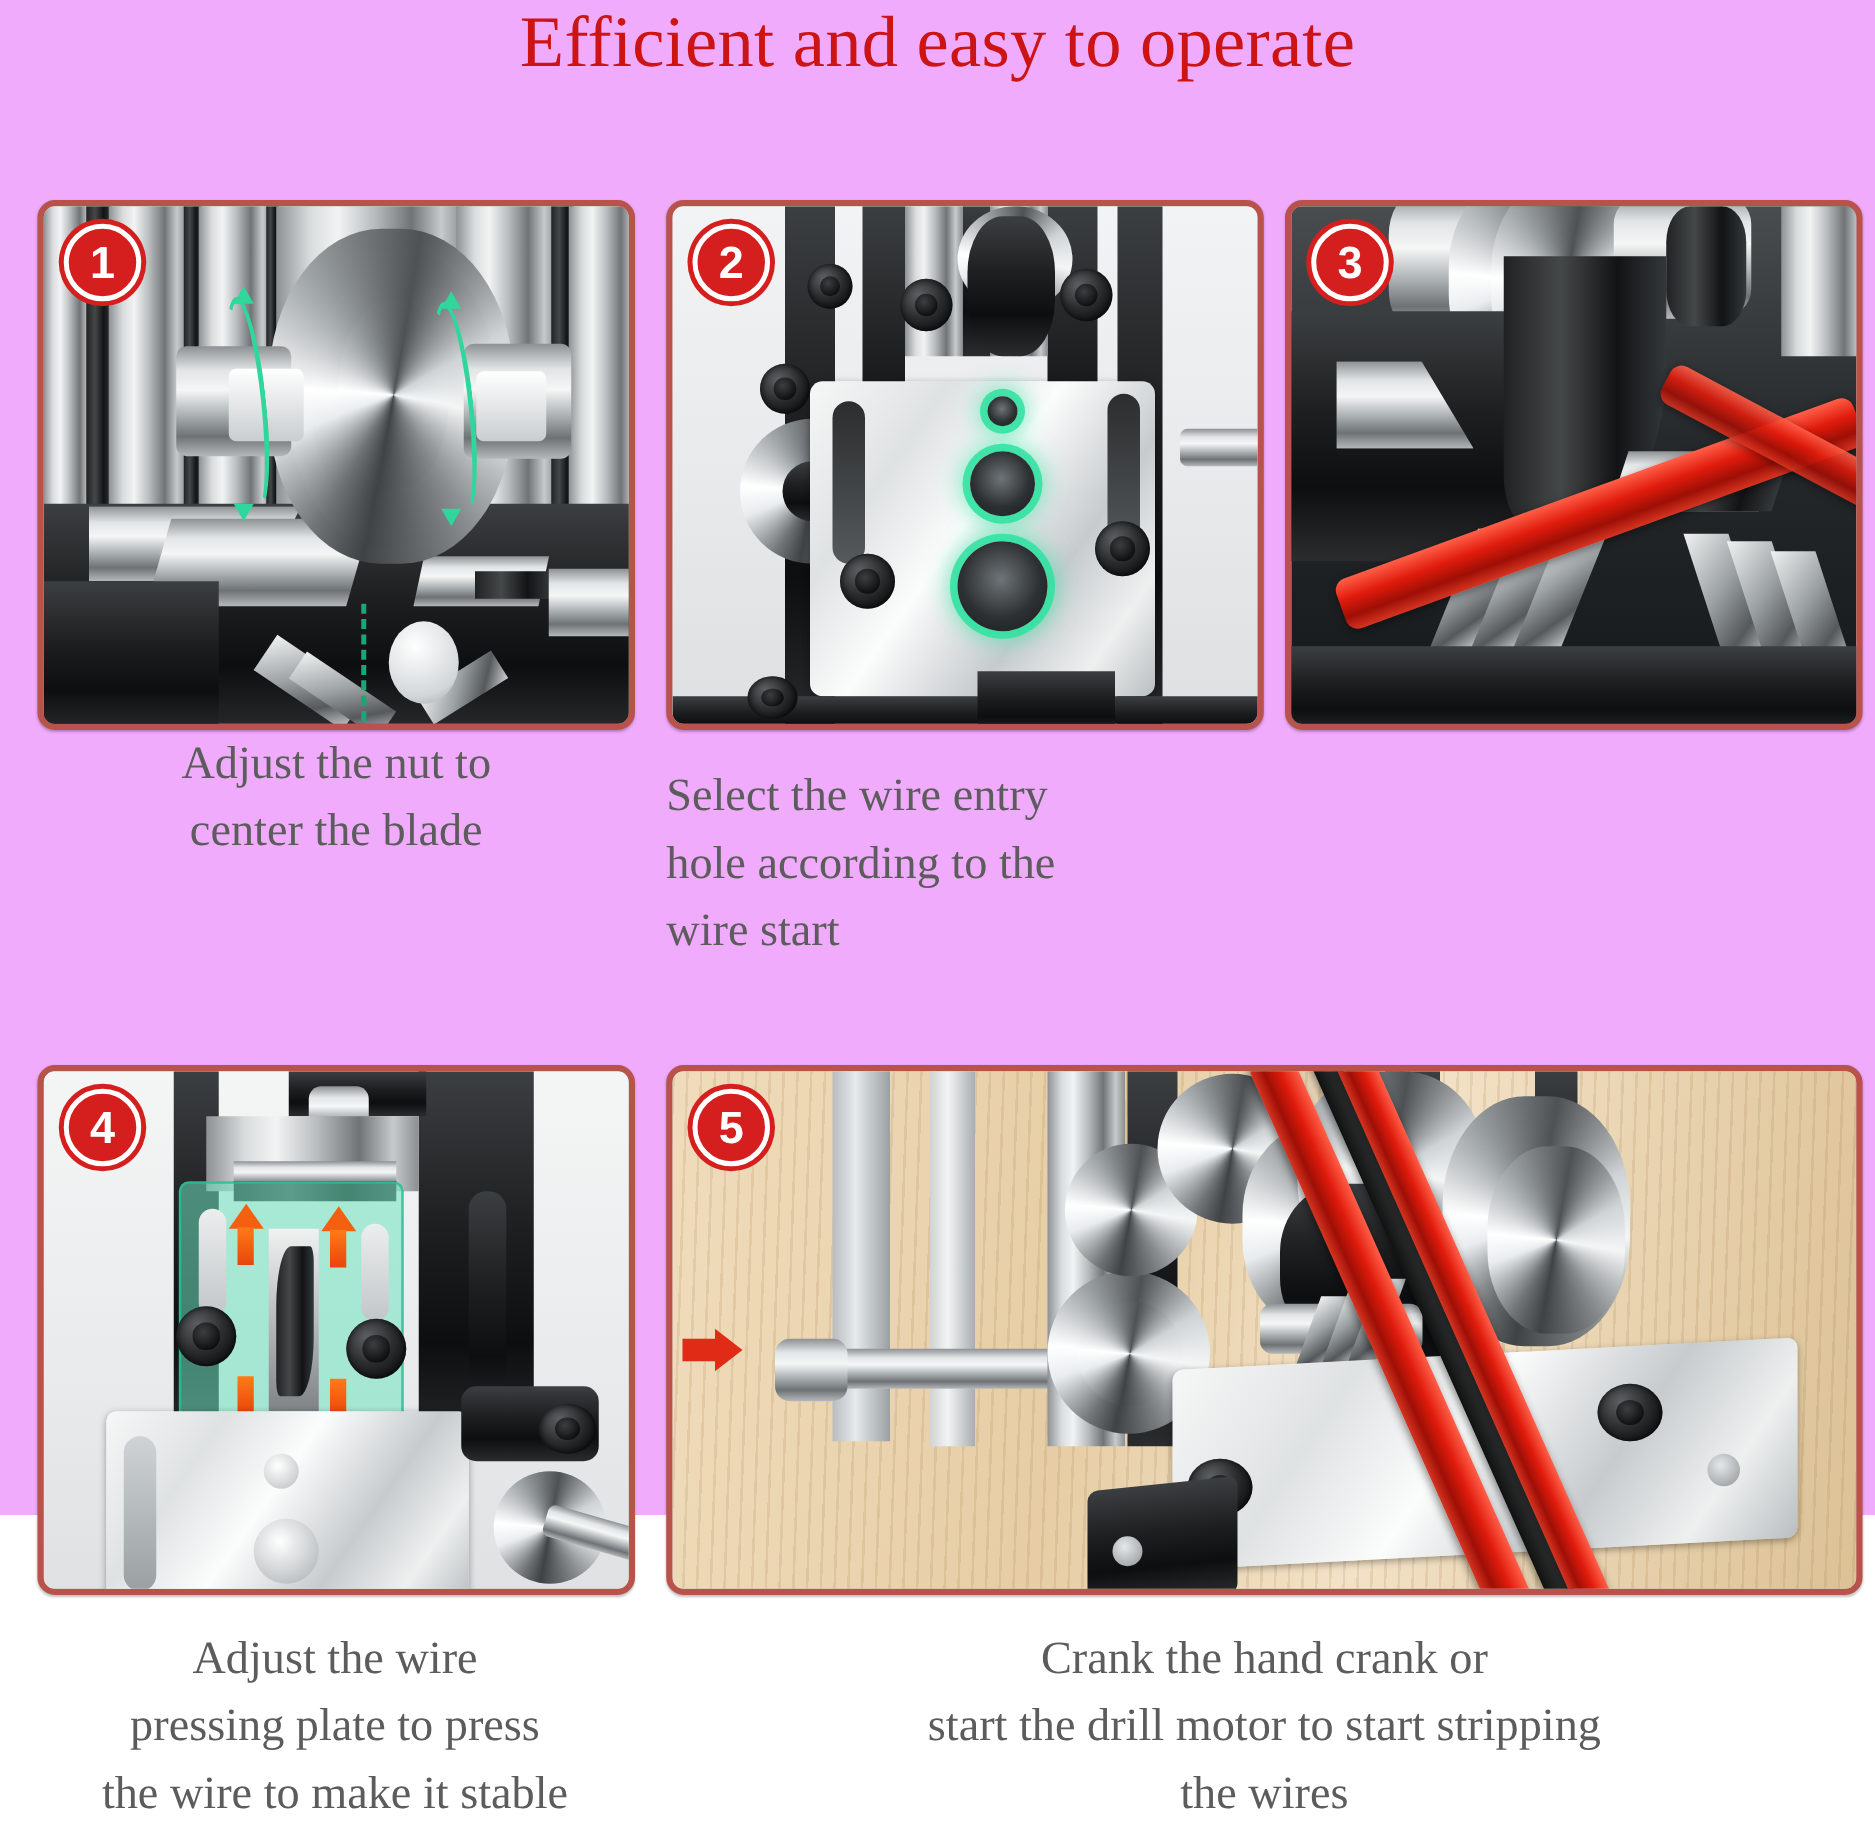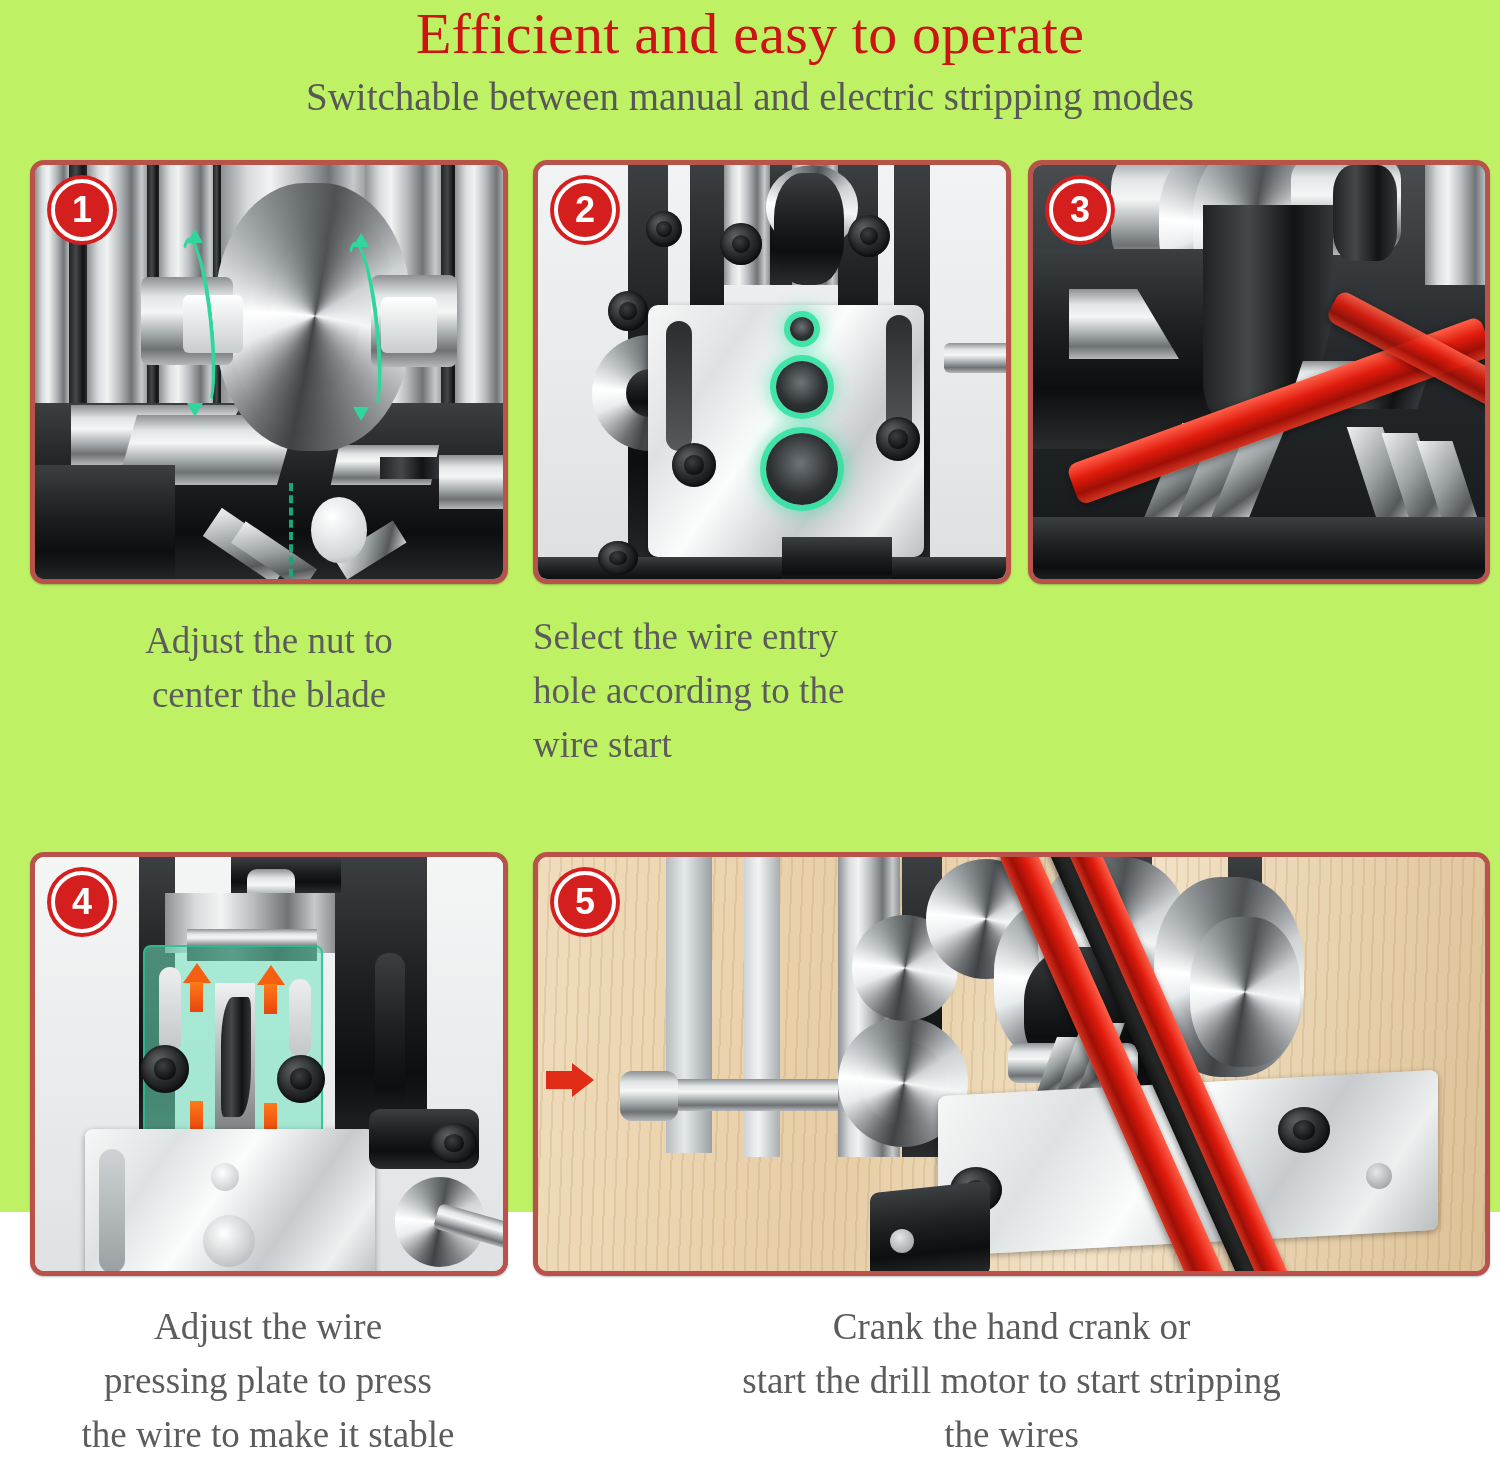--- a/index.html
+++ b/index.html
@@ -9,21 +9,21 @@
     height: 1460px;
     background: #ffffff;
     font-family: "Liberation Serif", "DejaVu Serif", serif;
     overflow: hidden;
   }
 
   .page {
     position: relative;
     width: 1500px;
     height: 1212px;
-    background: #bef264;
+    background: #f0abfc;
   }
 
   
   .header { text-align: center; padding-top: 2px; }
 
   .main-title {
     color: #cc1414;
     font-size: 58px;
     line-height: 64px;
     font-weight: 400;
@@ -202,21 +202,20 @@
     background: linear-gradient(135deg,#f0f2f2 0%,#9ba0a2 45%,#55595b 75%,#cdd1d2 100%);
   }
 </style>
 </head>
 <body>
 
 <div class="page">
 
   <div class="header">
     <div class="main-title">Efficient and easy to operate</div>
-    <div class="sub-title">Switchable between manual and electric stripping modes</div>
   </div>
 
   <div class="steps">
 
     <div class="step" style="left:30px; top:160px; width:478px;">
 
       <div class="photo" style="width:478px; height:424px;">
         <div class="scene">
 
           <div class="metal-v" style="left:0; top:0; width:40px; height:330px;"></div>
@@ -258,21 +257,21 @@
 
           <div class="blade-tooth" style="left:170px; top:364px; width:86px; height:34px; transform: rotate(34deg);"></div>
           <div class="blade-tooth" style="left:196px; top:378px; width:86px; height:26px; transform: rotate(34deg);"></div>
           <div class="blade-tooth" style="left:300px; top:372px; width:70px; height:26px; transform: rotate(-32deg);"></div>
           <div style="position:absolute; left:276px; top:332px; width:56px; height:66px; border-radius:50%; background: radial-gradient(circle at 38% 30%, #ffffff, #d2d6d8 70%, #9da2a4);"></div>
           <div class="green-dash" style="left:254px; top:318px; height:106px;"></div>
         </div>
         <div class="badge">1</div>
       </div>
 
-      <div class="caption cap-center" style="width:478px; margin-top:30px;">Adjust the nut to
+      <div class="caption cap-center" style="width:478px; ">Adjust the nut to
 center the blade</div>
     </div>
 
     <div class="step" style="left:533px; top:160px; width:478px;">
 
       <div class="photo" style="width:478px; height:424px;">
         <div class="scene">
           <div style="position:absolute; inset:0; background:linear-gradient(180deg,#f2f3f4 0%,#e7e9ea 55%,#dddfe0 100%);"></div>
 
           <div class="dark" style="left:90px; top:0; width:40px; height:424px;"></div>

